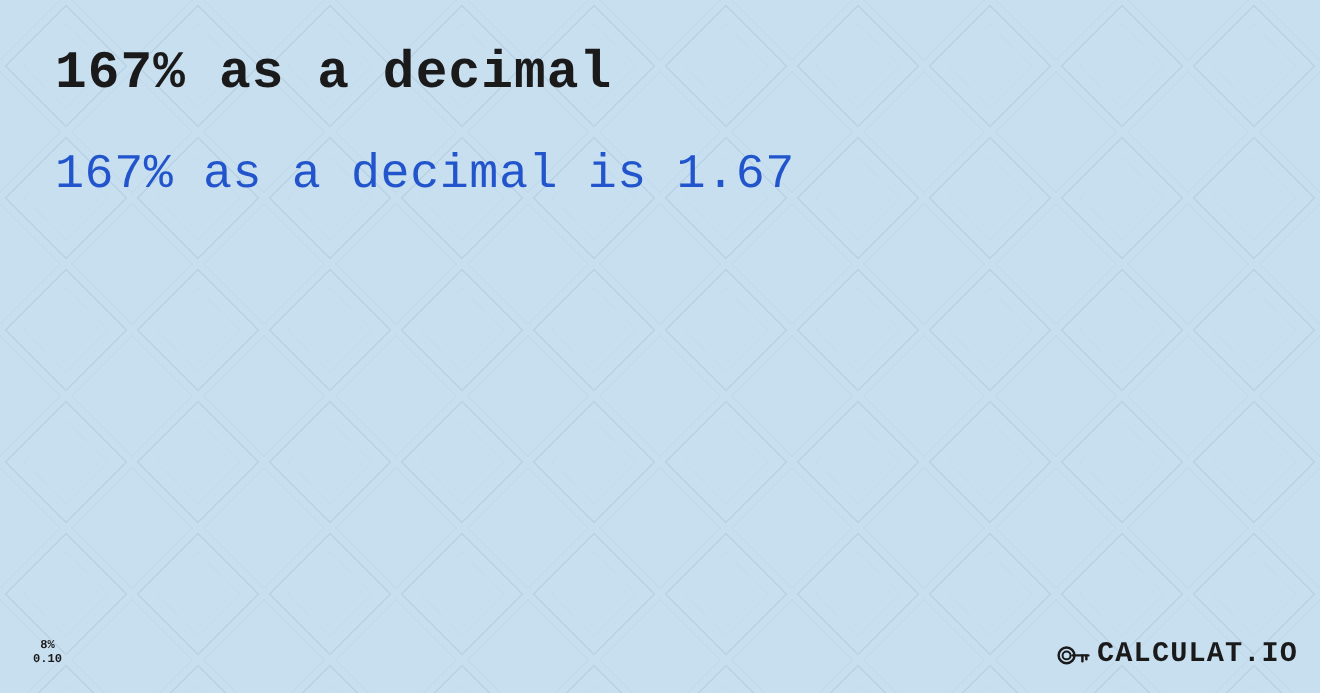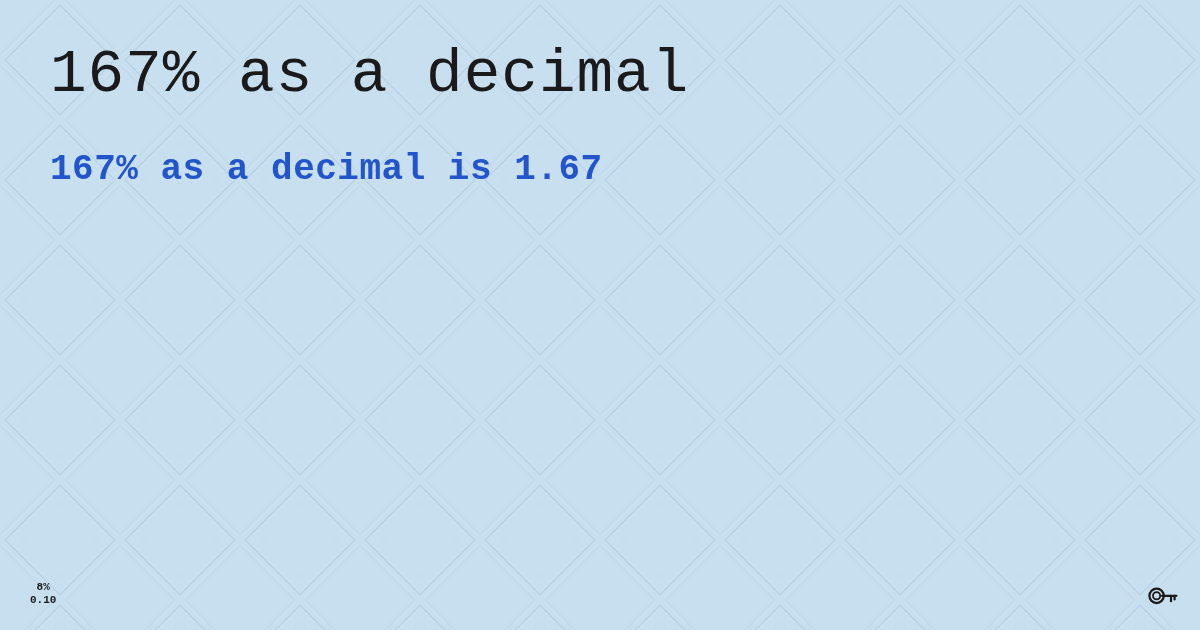--- a/index.html
+++ b/index.html
@@ -27,22 +27,22 @@
     }
 
     .content {
       position: relative;
       z-index: 1;
       padding: 40px 50px 30px 50px;
     }
 
     .main-title {
       font-family: 'Courier New', Courier, monospace;
-      font-size: 61px;
-      font-weight: 400;
+      font-size: 48px;
+      font-weight: 700;
       color: #1a1a1a;
       margin-bottom: 40px;
       letter-spacing: 1px;
     }
 
     .description {
       font-family: 'Courier New', Courier, monospace;
       font-size: 22px;
       color: #222;
       line-height: 1.55;
@@ -50,22 +50,22 @@
       max-width: 1100px;
     }
 
     .result-section {
       margin-top: 20px;
       margin-bottom: 40px;
     }
 
     .result-text {
       font-family: 'Courier New', Courier, monospace;
-      font-size: 36px;
-      font-weight: 700;
+      font-size: 44px;
+      font-weight: 400;
       color: #2255cc;
       letter-spacing: 0.5px;
     }
 
     .footer {
       position: absolute;
       bottom: 18px;
       left: 0;
       width: 100%;
       display: flex;
@@ -165,14 +165,15 @@
   <div class="footer-right calculat-logo">
 
     <svg class="calculat-icon" viewBox="0 0 40 40" xmlns="http://www.w3.org/2000/svg">
 
       <circle cx="14" cy="22" r="8" fill="none" stroke="#1a1a1a" stroke-width="2.5"></circle>
       <circle cx="14" cy="22" r="4" fill="none" stroke="#1a1a1a" stroke-width="2"></circle>
       <line x1="20" y1="22" x2="36" y2="22" stroke="#1a1a1a" stroke-width="2.5" stroke-linecap="round"></line>
       <line x1="30" y1="22" x2="30" y2="28" stroke="#1a1a1a" stroke-width="2.5" stroke-linecap="round"></line>
       <line x1="34" y1="22" x2="34" y2="26" stroke="#1a1a1a" stroke-width="2.5" stroke-linecap="round"></line>
     </svg>
+    <span class="calculat-name">CALCULAT.IO</span>
   </div>
 </div>
 
 </body></html>

